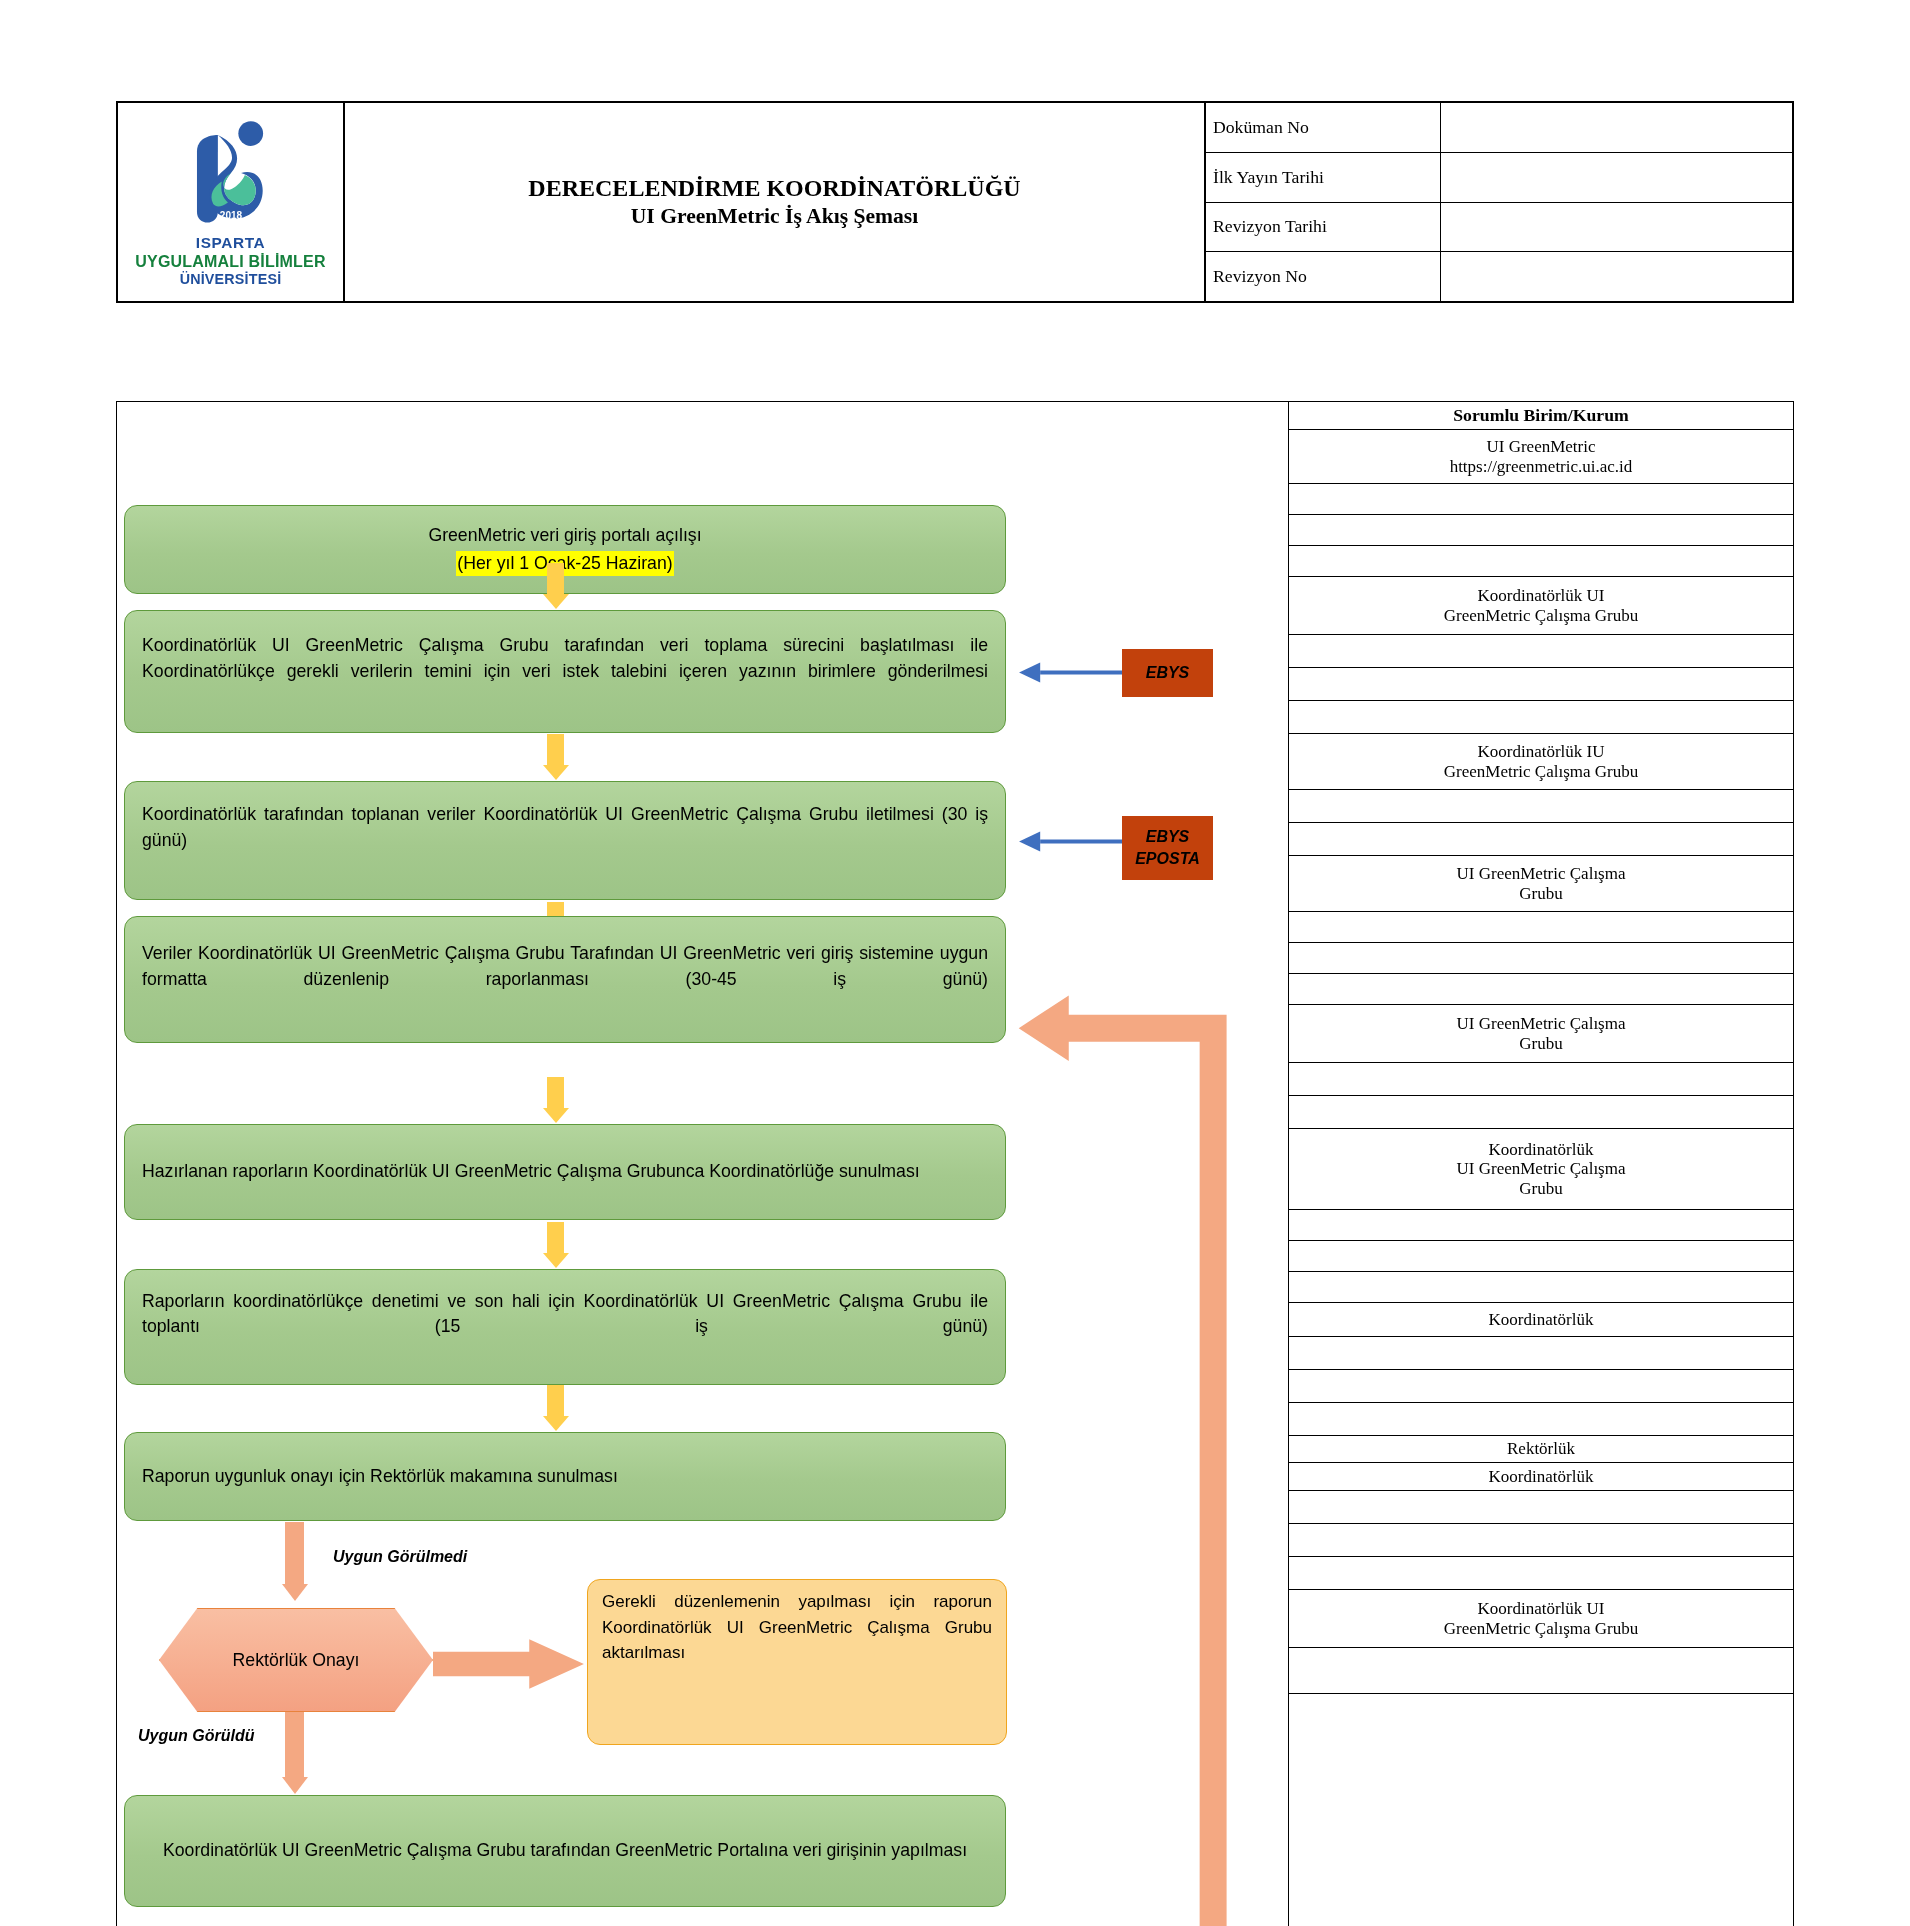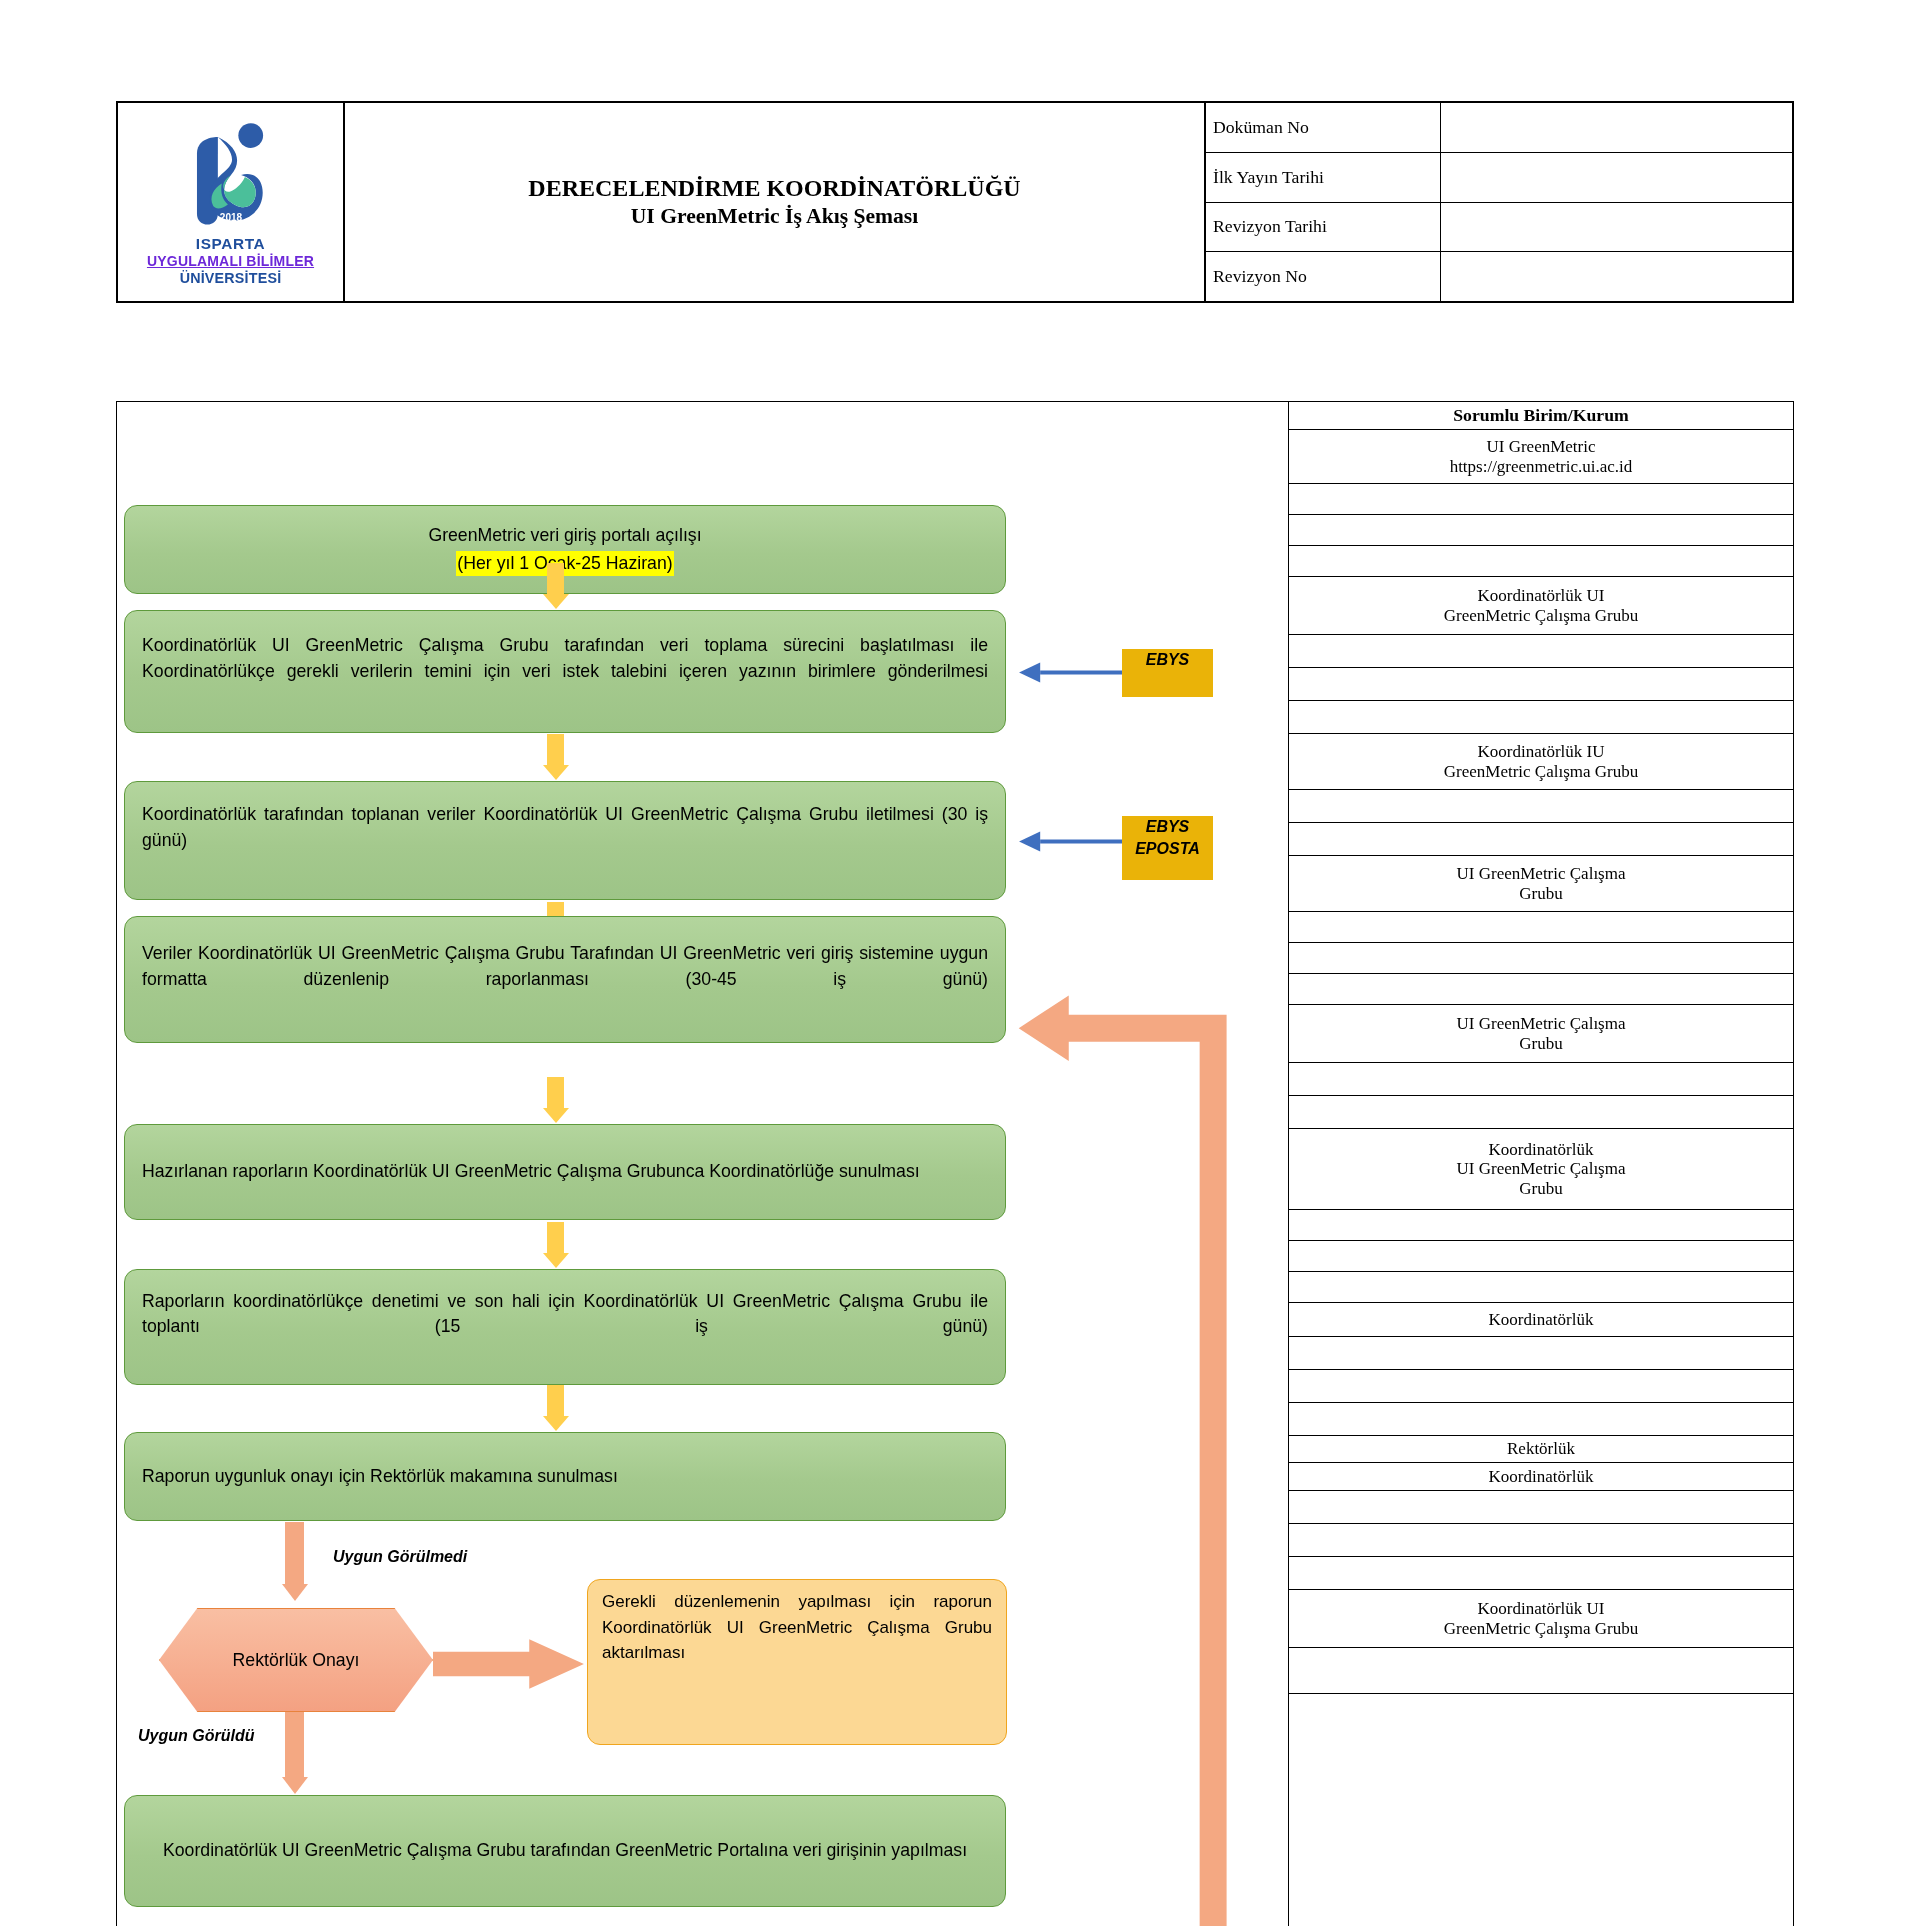--- a/index.html
+++ b/index.html
@@ -27,24 +27,23 @@
   }
   .logo-wrap { text-align: center; width: 100%; }
   .logo-mark { display:block; margin: 0 auto 2.3px; }
   .logo-txt1 {
     font-family: "Liberation Sans", sans-serif;
     font-weight: 700; color: #1F4E9C;
     font-size: 15.4px; letter-spacing: 0.6px; line-height: 1.18;
   }
   .logo-txt2 {
     font-family: "Liberation Sans", sans-serif;
-    font-weight: 700; color: #6d28d9;
-    font-size: 14px; letter-spacing: 0.2px; line-height: 1.22;
+    font-weight: 700; color: #15803d;
+    font-size: 16px; letter-spacing: 0.2px; line-height: 1.22;
     white-space: nowrap;
-    text-decoration: underline;
   }
   .logo-txt3 {
     font-family: "Liberation Sans", sans-serif;
     font-weight: 700; color: #1F4E9C;
     font-size: 14.3px; letter-spacing: 0.2px; line-height: 1.2;
   }
 
   .title-cell {
     flex: 1;
     display: flex; flex-direction: column;
@@ -137,23 +136,23 @@
     border: 1.5px solid #E8823C;
     clip-path: polygon(14% 0%, 86% 0%, 100% 50%, 86% 100%, 14% 100%, 0% 50%);
     display: flex; align-items: center; justify-content: center;
     font-family: "Liberation Sans", sans-serif;
     font-size: 17.7px;
   }
 
   
   .sbox {
     position: absolute;
-    background: #eab308;
+    background: #c2410c;
     display: flex; flex-direction: column;
-    align-items: center; 
+    align-items: center; justify-content: center;
     font-family: "Liberation Sans", sans-serif;
     font-style: italic; font-weight: 700;
     font-size: 16px; line-height: 1.4;
   }
 
   
   .flabel {
     position: absolute;
     font-family: "Liberation Sans", sans-serif;
     font-style: italic;

